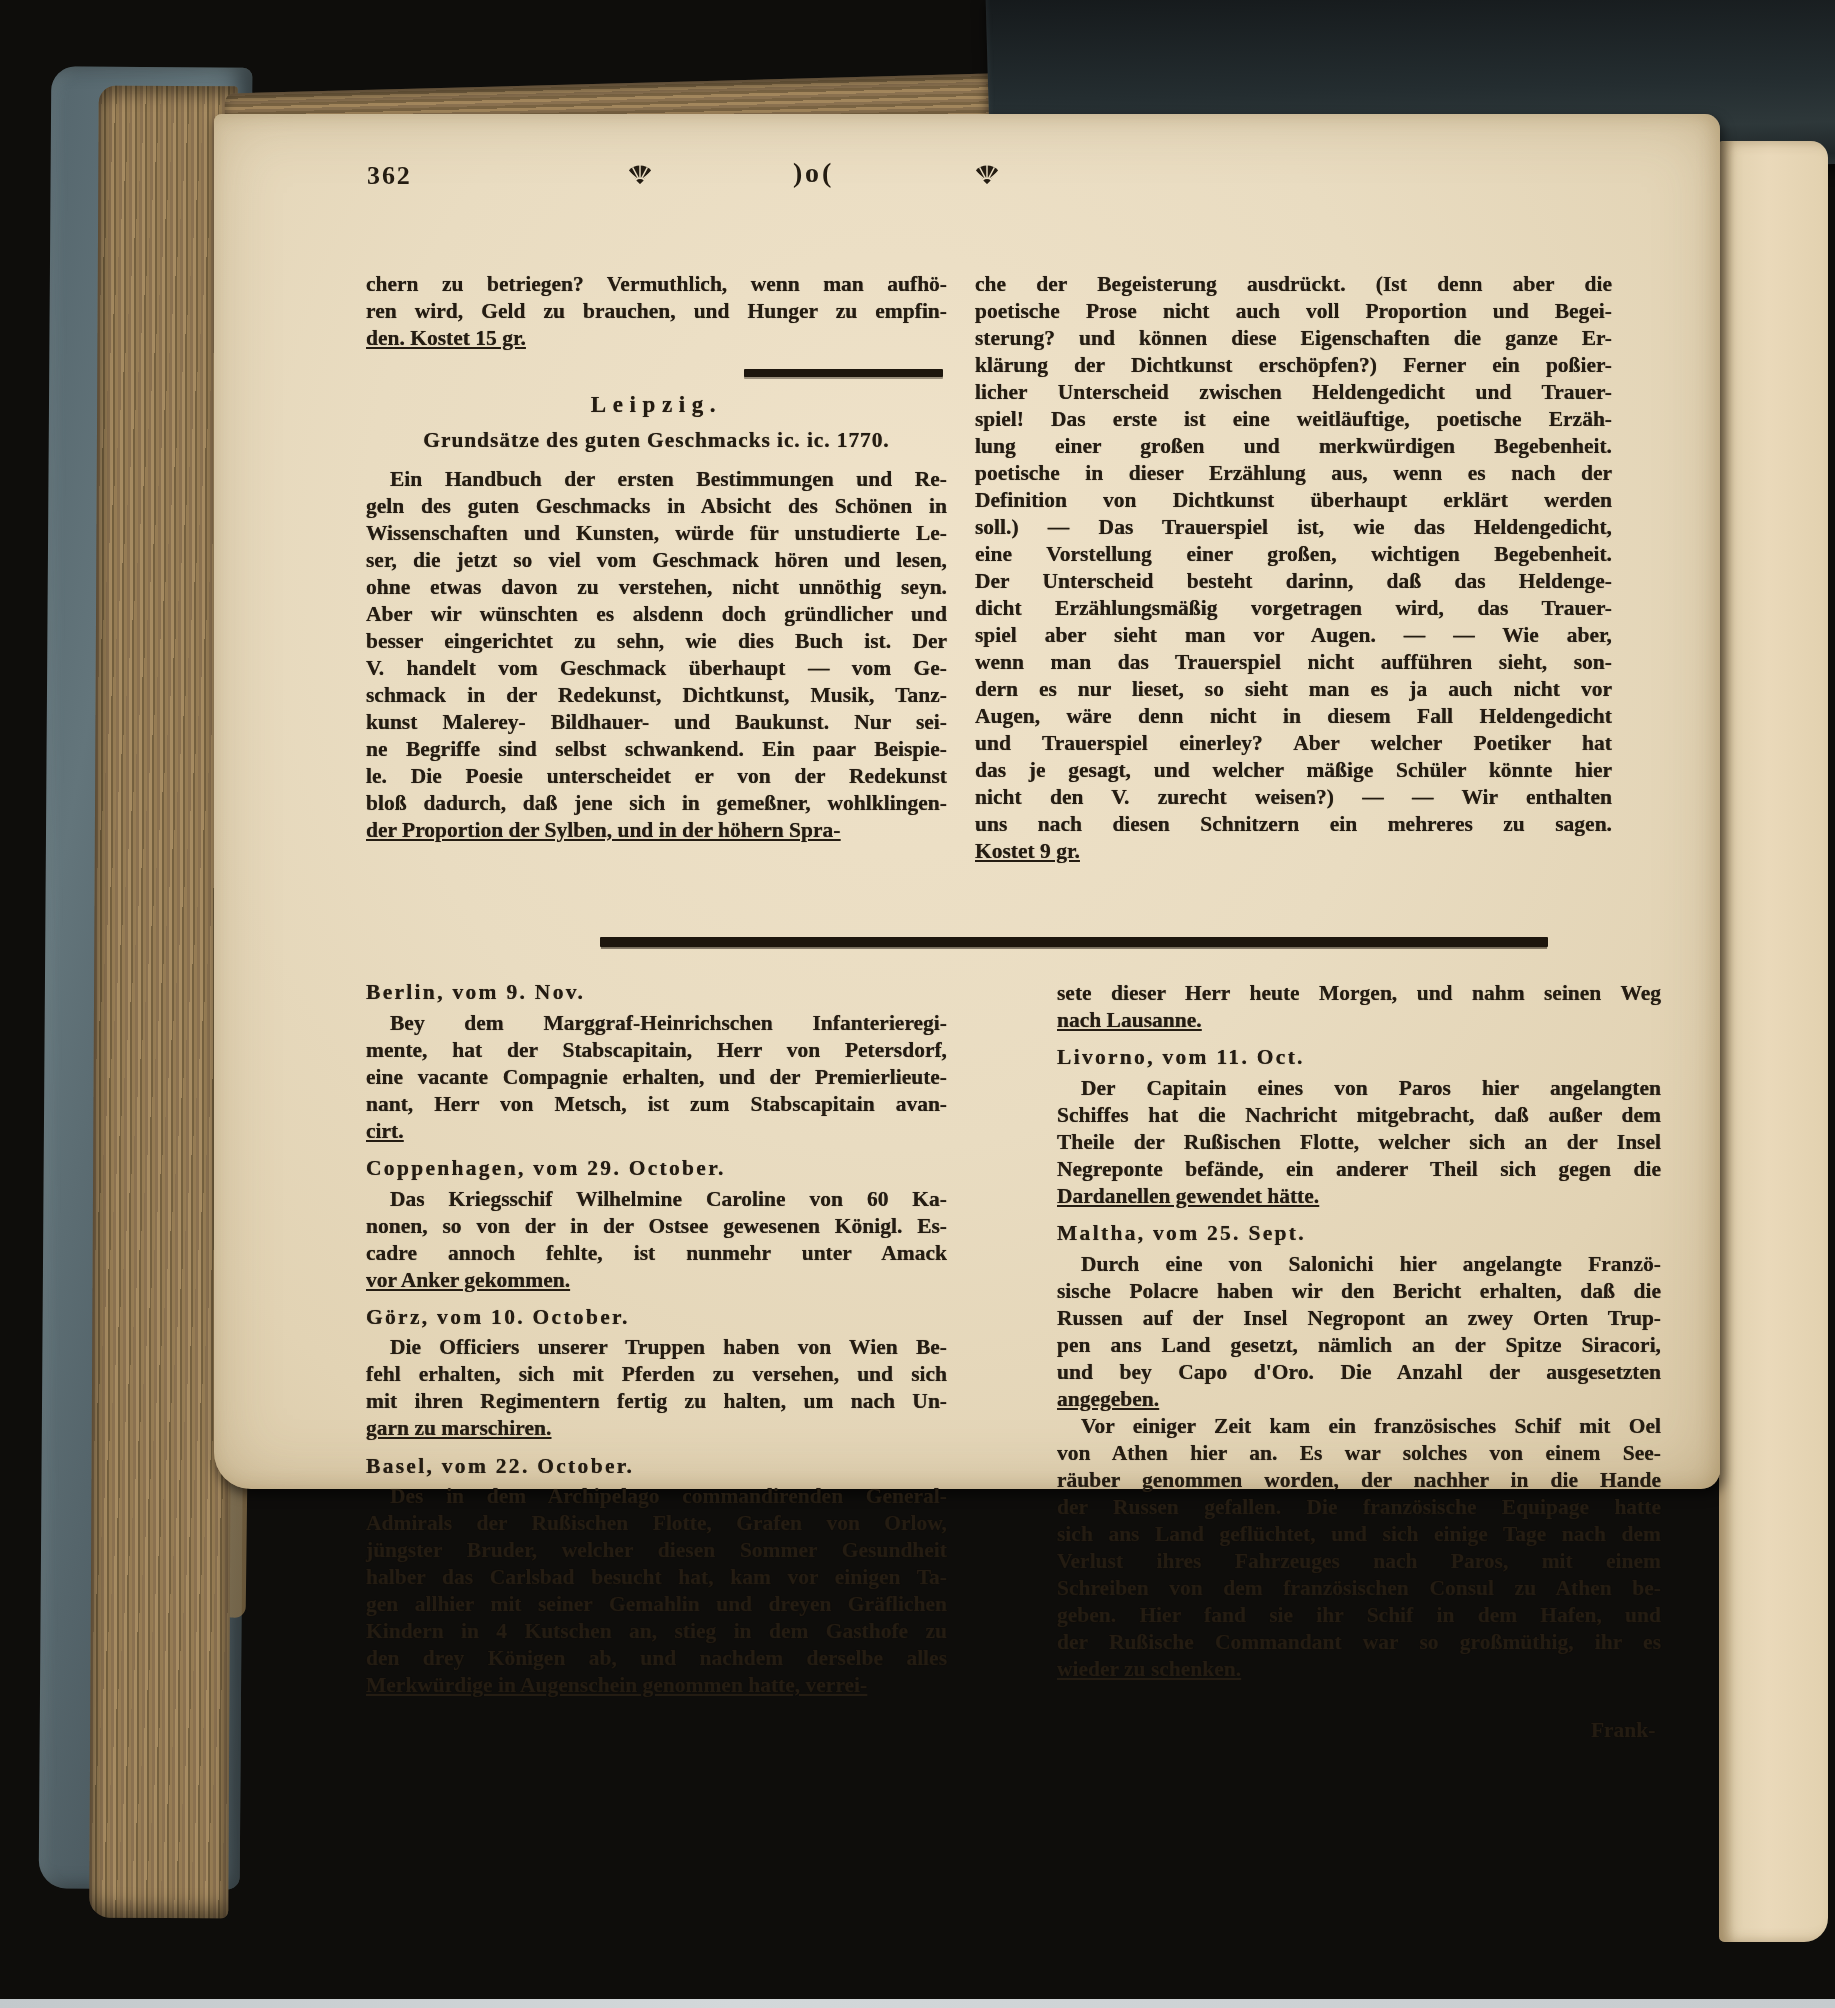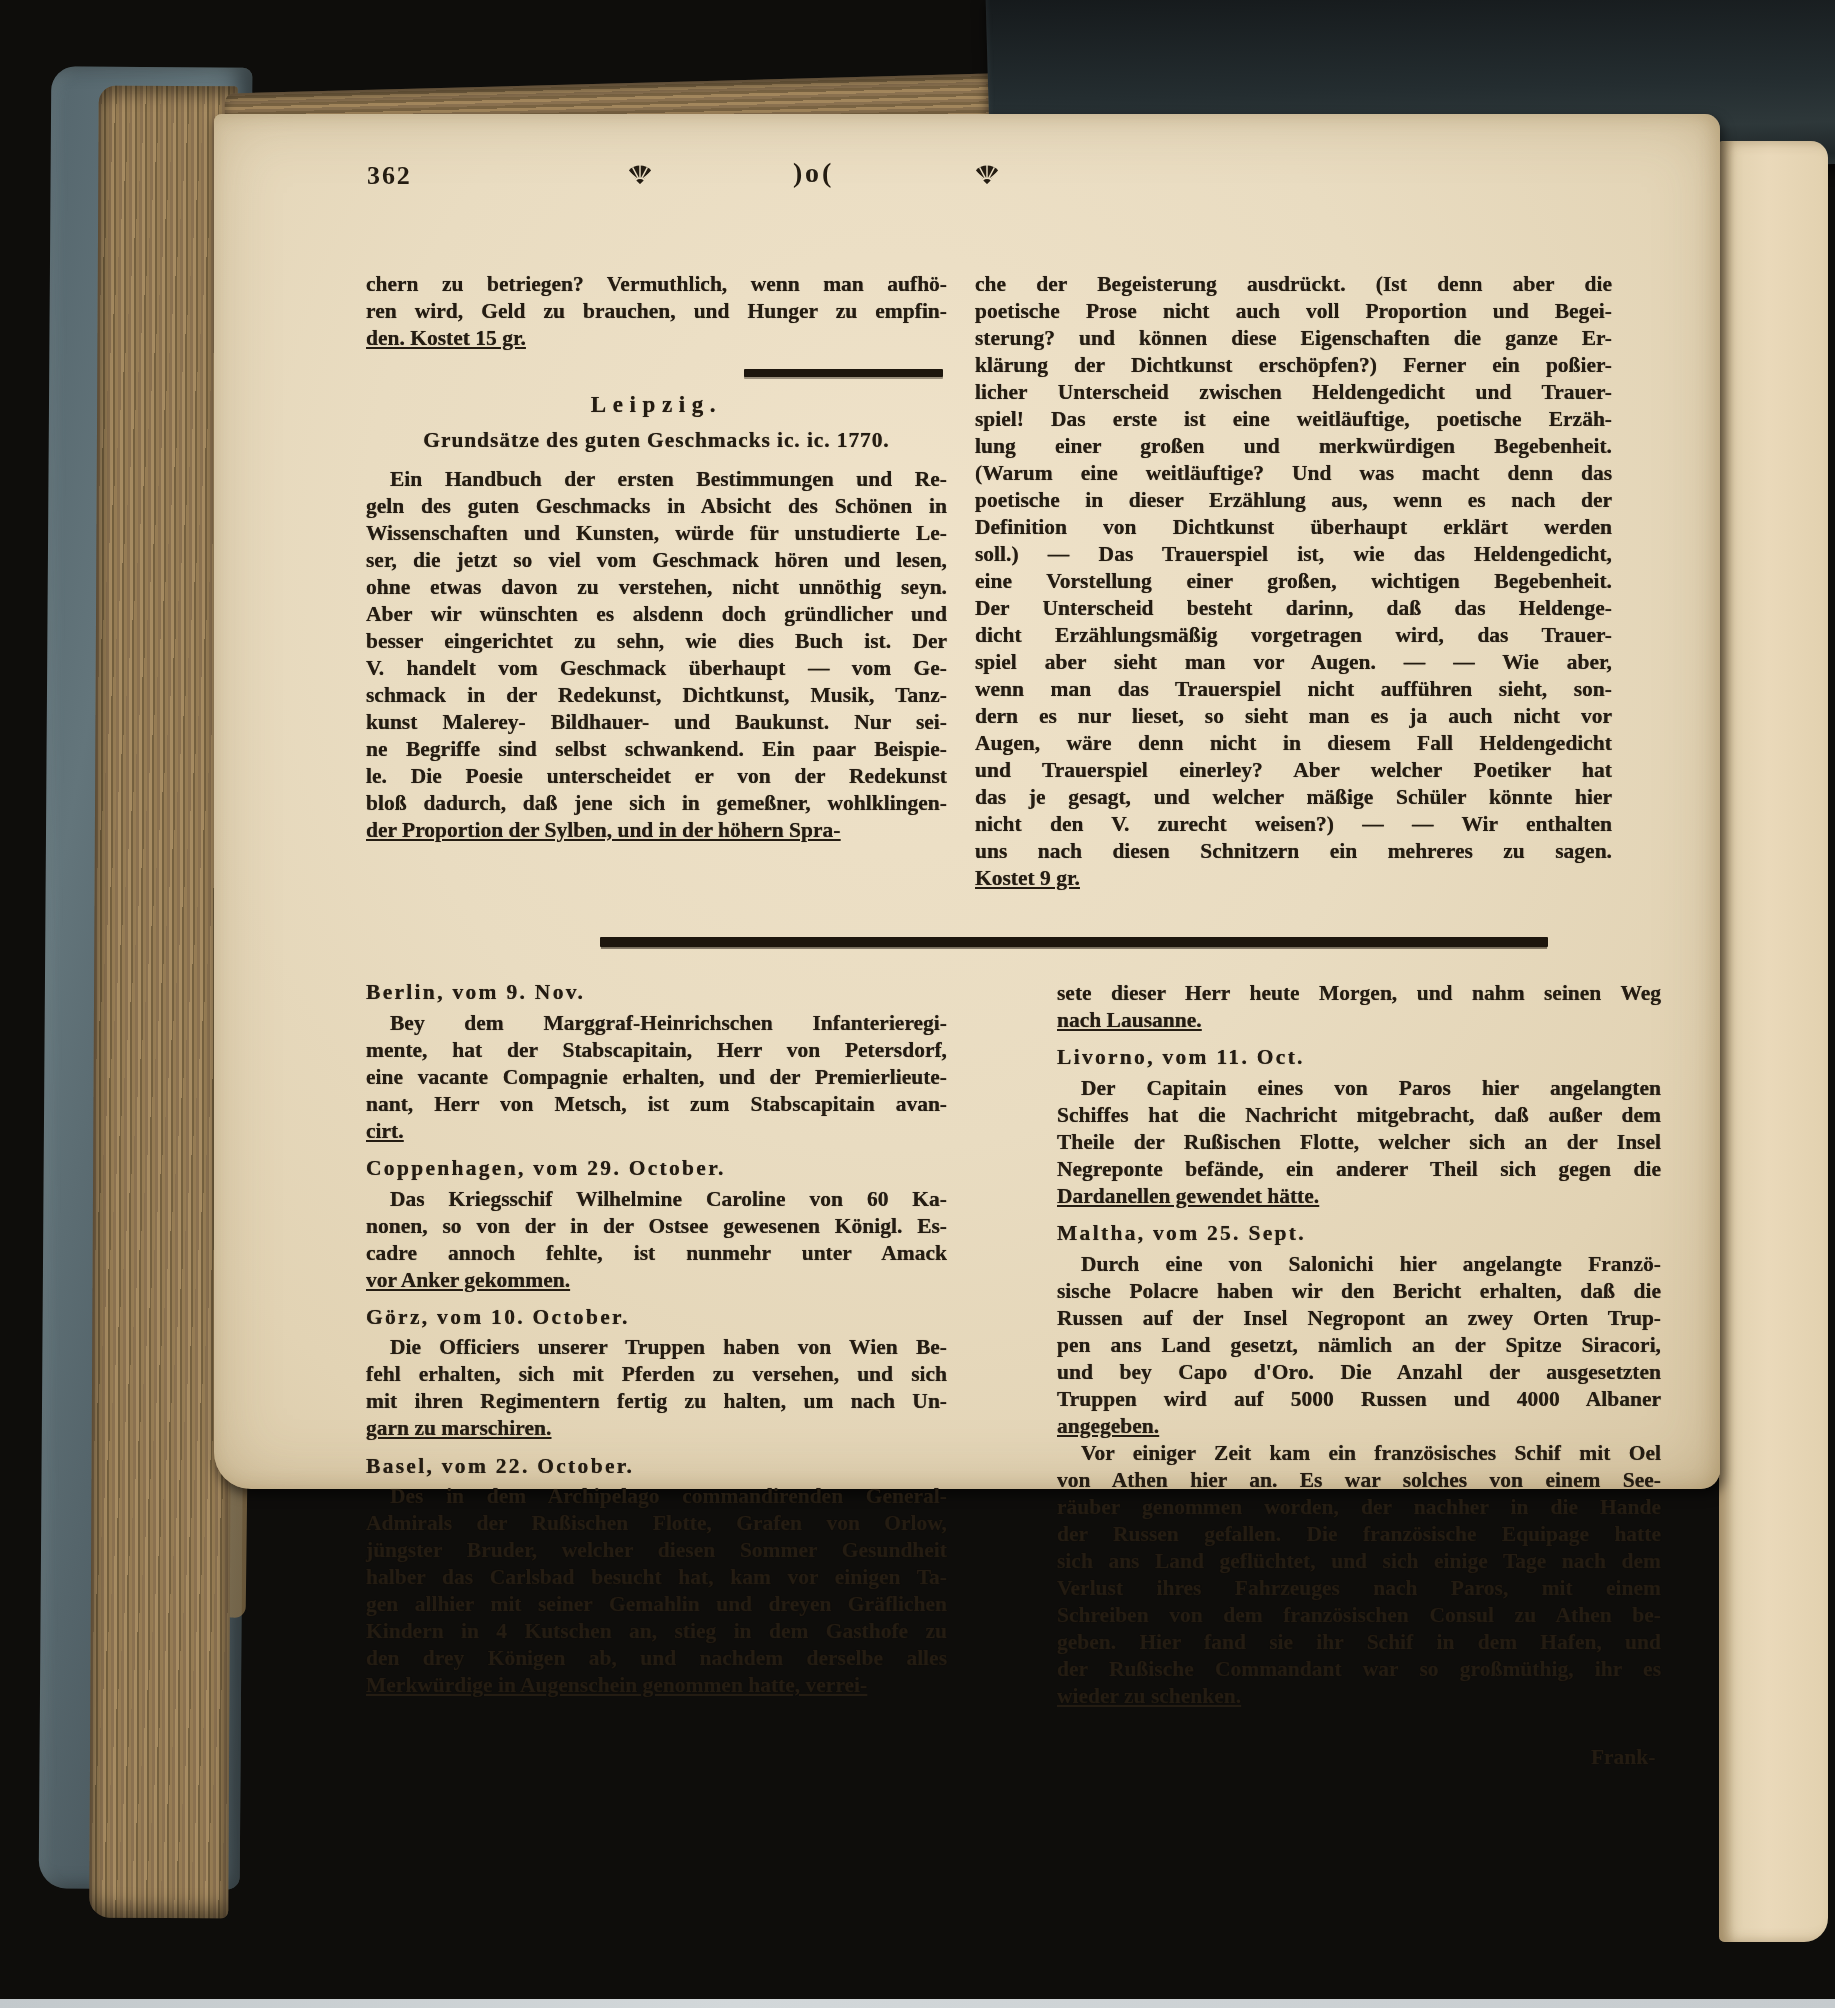--- a/index.html
+++ b/index.html
@@ -192,21 +192,20 @@
     </div>
     <div>
       <div class="para">
           <div class="tline">che der Begeisterung ausdrückt.  (Ist denn aber die</div>
           <div class="tline">poetische Prose nicht auch voll Proportion und Begei-</div>
           <div class="tline">sterung? und können diese Eigenschaften die ganze Er-</div>
           <div class="tline">klärung der Dichtkunst erschöpfen?) Ferner ein poßier-</div>
           <div class="tline">licher Unterscheid zwischen Heldengedicht und Trauer-</div>
           <div class="tline">spiel! Das erste ist eine weitläuftige, poetische Erzäh-</div>
           <div class="tline">lung einer großen und merkwürdigen Begebenheit.</div>
-          <div class="tline">(Warum eine weitläuftige? Und was macht denn das</div>
           <div class="tline">poetische in dieser Erzählung aus, wenn es nach der</div>
           <div class="tline">Definition von Dichtkunst überhaupt erklärt werden</div>
           <div class="tline">soll.)  —  Das Trauerspiel ist, wie das Heldengedicht,</div>
           <div class="tline">eine Vorstellung einer großen, wichtigen Begebenheit.</div>
           <div class="tline">Der Unterscheid besteht darinn, daß das Heldenge-</div>
           <div class="tline">dicht Erzählungsmäßig vorgetragen wird, das Trauer-</div>
           <div class="tline">spiel aber sieht man vor Augen.  —  —  Wie aber,</div>
           <div class="tline">wenn man das Trauerspiel nicht aufführen sieht, son-</div>
           <div class="tline">dern es nur lieset, so sieht man es ja auch nicht vor</div>
           <div class="tline">Augen, wäre denn nicht in diesem Fall Heldengedicht</div>
@@ -271,21 +270,20 @@
             <div class="tline">Negreponte befände, ein anderer Theil sich gegen die</div>
             <div class="tline last">Dardanellen gewendet hätte.</div>
           </div>
           <div class="dateline">Maltha, vom 25. Sept.</div>
           <div class="para indent">
             <div class="tline">Durch eine von Salonichi hier angelangte Franzö-</div>
             <div class="tline">sische Polacre haben wir den Bericht erhalten, daß die</div>
             <div class="tline">Russen auf der Insel Negropont an zwey Orten Trup-</div>
             <div class="tline">pen ans Land gesetzt, nämlich an der Spitze Siracori,</div>
             <div class="tline">und bey Capo d'Oro.  Die Anzahl der ausgesetzten</div>
-            <div class="tline">Truppen wird auf 5000 Russen und 4000 Albaner</div>
             <div class="tline last">angegeben.</div>
           </div>
           <div class="para indent">
             <div class="tline">Vor einiger Zeit kam ein französisches Schif mit Oel</div>
             <div class="tline">von Athen hier an.  Es war solches von einem See-</div>
             <div class="tline">räuber genommen worden, der nachher in die Hande</div>
             <div class="tline">der Russen gefallen.  Die französische Equipage hatte</div>
             <div class="tline">sich ans Land geflüchtet, und sich einige Tage nach dem</div>
             <div class="tline">Verlust ihres Fahrzeuges nach Paros, mit einem</div>
             <div class="tline">Schreiben von dem französischen Consul zu Athen be-</div>

